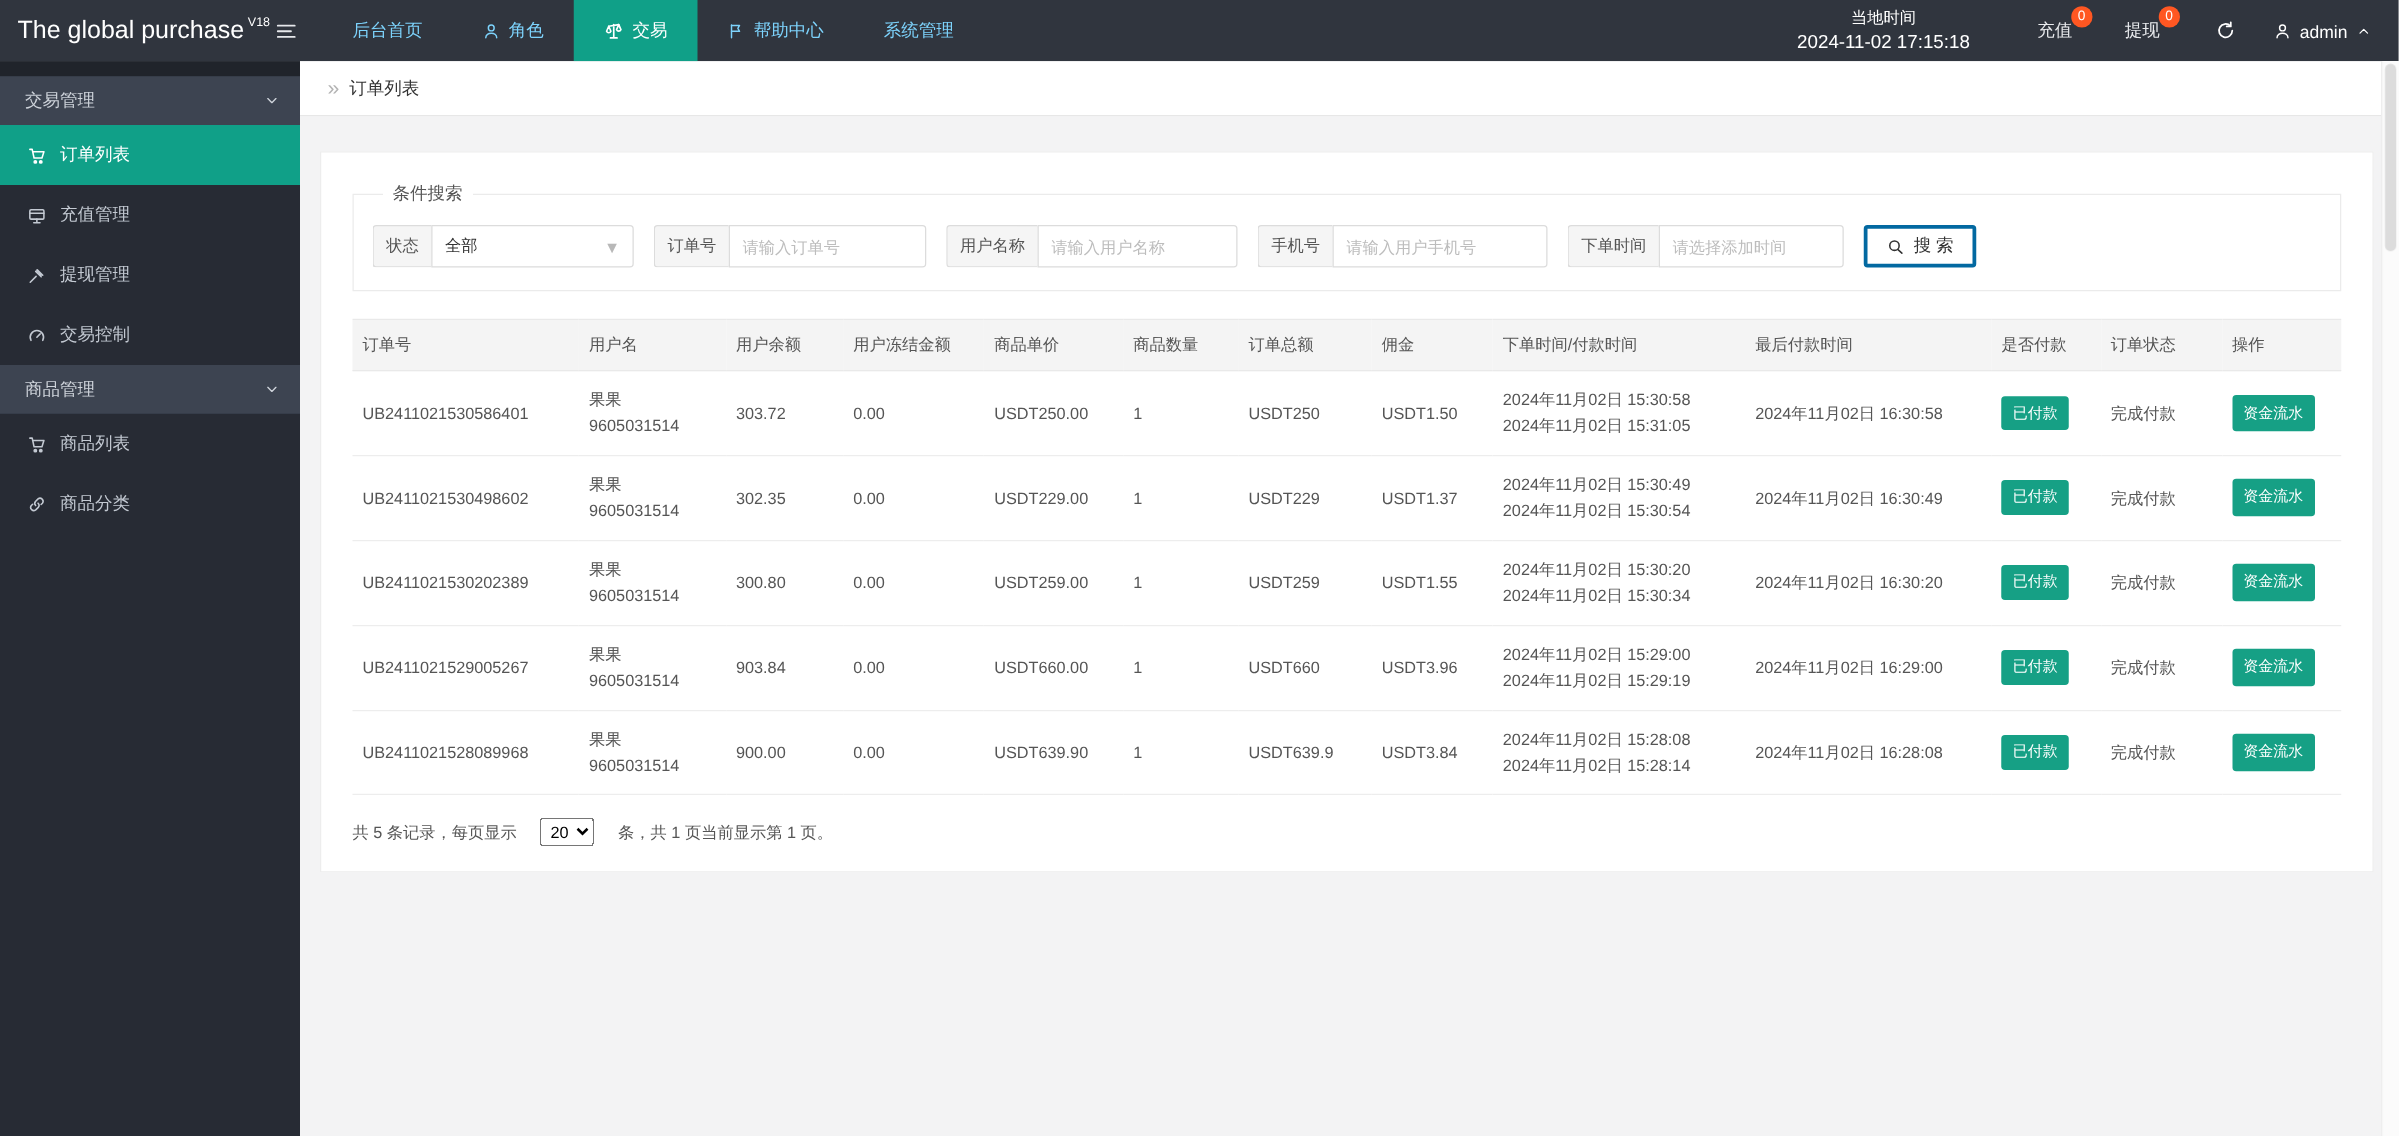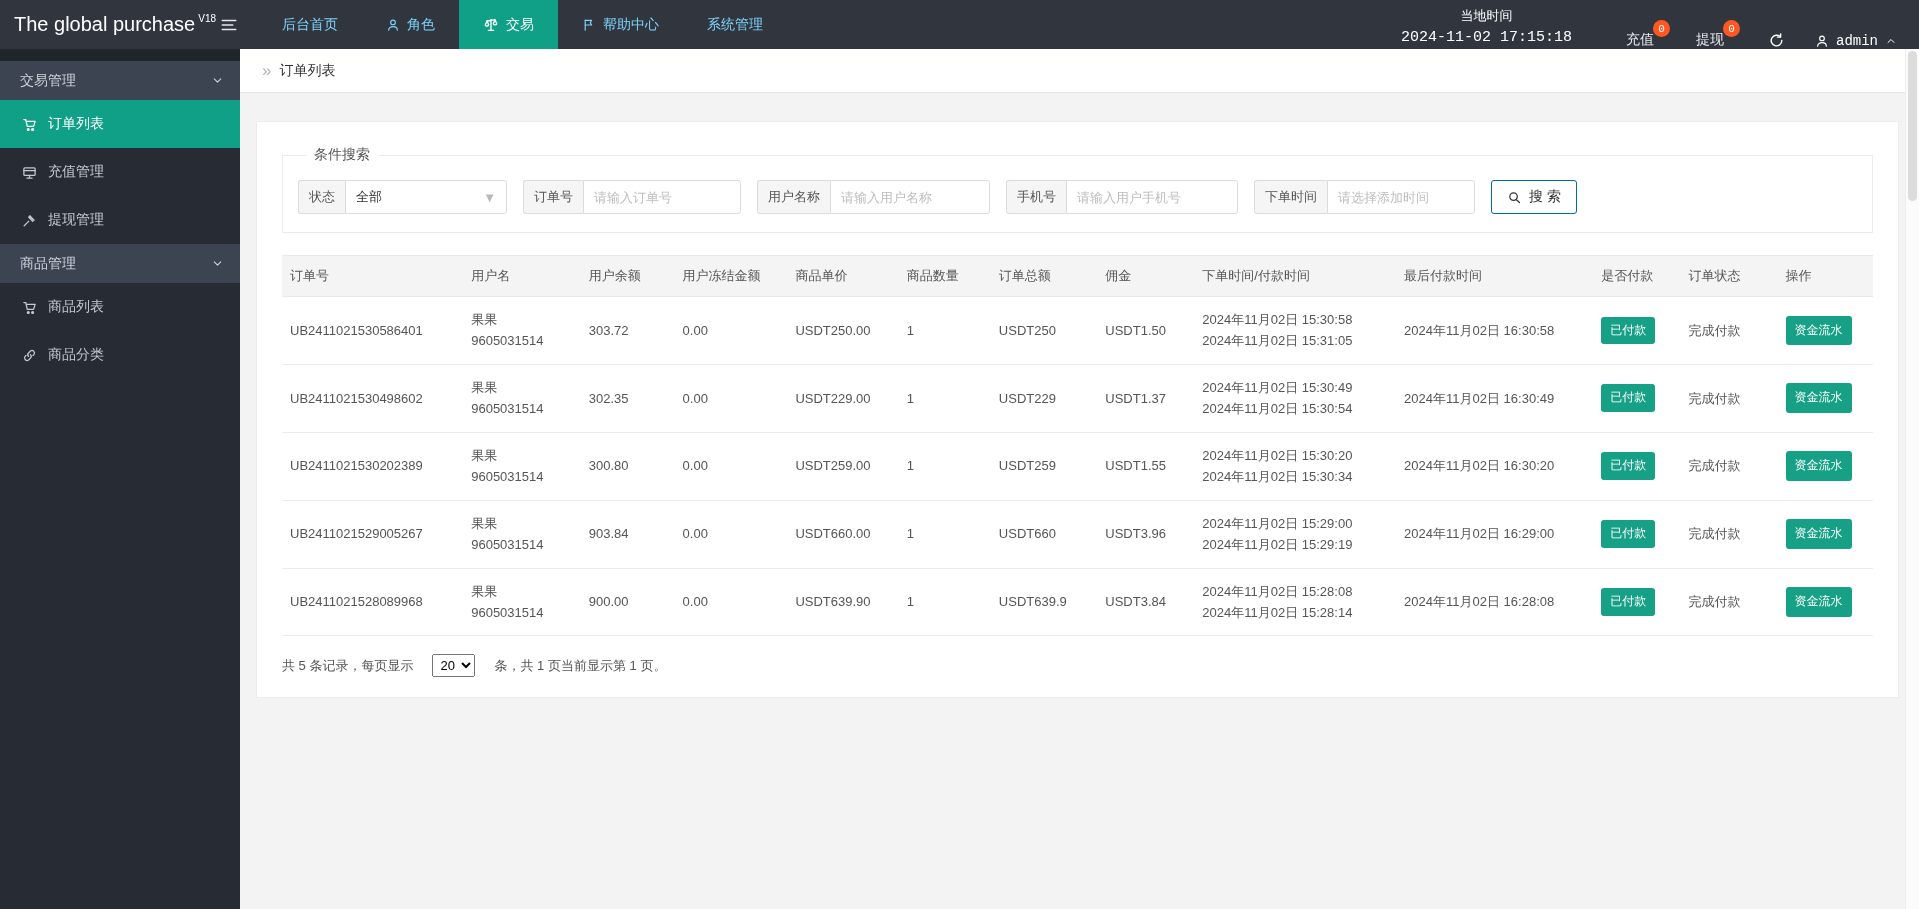--- a/index.html
+++ b/index.html
@@ -7,21 +7,21 @@
   body { font-family: "Liberation Sans", "DejaVu Sans", sans-serif; background:#f3f3f4; }
 
   
   .topbar { height:49px; background:#30353e; display:flex; align-items:stretch; color:#fff; }
   .logo { width:200px; display:flex; align-items:center; padding-left:14px; font-size:20px; color:#fff; white-space:nowrap; }
   .logo sup { font-size:10px; margin-left:3px; top:-6px; position:relative; }
   .hamburger { width:58px; display:flex; align-items:center; justify-content:center; cursor:pointer; color:#e6e8eb; }
   .topnav { display:flex; align-items:stretch; }
   .topnav-item { display:flex; align-items:center; gap:7px; padding:0 24px; font-size:14px; color:#7dd3fc; cursor:pointer; }
   .topnav-item.active { background:#10a088; color:#fff; }
-  .top-right { margin-left:auto; display:flex; align-items:flex-end;font-family:Liberation Mono, monospace; }
+  .top-right { margin-left:auto; display:flex; align-items:center; }
   .timebox { text-align:center; color:#fff; margin-right:40px; line-height:1.5; }
   .timebox .t1 { font-size:13px; }
   .timebox .t2 { font-size:15px; }
   .badge-link { position:relative; padding:0 14px; font-size:14px; color:#e9ebee; cursor:pointer; margin-right:14px; }
   .num-badge { position:absolute; top:-11px; right:-2px; min-width:17px; height:17px; border-radius:9px; background:#ff5722; color:#fff; font-size:11px; display:flex; align-items:center; justify-content:center; padding:0 4px; }
   .refresh { padding:0 16px; cursor:pointer; color:#fff; display:flex; align-items:center; }
   .adminbox { display:flex; align-items:center; gap:7px; padding:0 22px 0 14px; font-size:14px; cursor:pointer; color:#fff; }
 
   
   .layout { display:flex; height:860px; }
@@ -43,21 +43,21 @@
 
   fieldset.search-set { border:1px solid #ebebeb; padding:16px 15px 18px; }
   fieldset.search-set legend { font-size:14px; color:#555; padding:0 8px; margin-left:8px; }
   .filters { display:flex; align-items:center; gap:16px; }
   .igroup { display:flex; height:34px; }
   .ilabel { display:flex; align-items:center; padding:0 10px; background:#f5f5f5; border:1px solid #dcdcdc; border-right:none; font-size:13px; color:#555; white-space:nowrap; border-radius:3px 0 0 3px; }
   .iinput { border:1px solid #dcdcdc; padding:0 10px; font-size:13px; color:#333; border-radius:0 3px 3px 0; outline:none; font-family:inherit; }
   .iinput::placeholder { color:#bdbdbd; }
   .select-box { border:1px solid #dcdcdc; display:flex; align-items:center; justify-content:space-between; padding:0 10px; width:162px; font-size:13px; color:#333; cursor:pointer; background:#fff; border-radius:0 3px 3px 0; }
   .select-box .caret { color:#b8b8b8; }
-  .search-btn { height:34px; padding:12px 15px; background:#fff; border:1px solid #0369a1; border-radius:3px; display:flex; align-items:center; gap:7px; font-size:14px; color:#333; cursor:pointer; }
+  .search-btn { height:34px; padding:12px 15px; background:#fff; border:3px solid #0369a1; border-radius:3px; display:flex; align-items:center; gap:7px; font-size:14px; color:#333; cursor:pointer; }
 
   table.orders { width:100%; border-collapse:collapse; table-layout:fixed; margin-top:22px; }
   table.orders th { background:#f4f4f4; border-top:1px solid #e9e9e9; border-bottom:1px solid #e9e9e9; font-weight:normal; font-size:13px; color:#555; text-align:left; padding:11px 8px; }
   table.orders td { font-size:13px; color:#555; padding:12px 8px; border-bottom:1px solid #ededed; line-height:1.65; vertical-align:middle; }
   .badge { display:inline-block; background:#16a085; color:#fff; font-size:12px; padding:4px 9px; border-radius:3px; }
   .btn-flow { display:inline-block; background:#16a085; color:#fff; font-size:12px; padding:5px 9px; border-radius:3px; cursor:pointer; }
 
   .pagination { margin-top:18px; font-size:13px; color:#555; display:flex; align-items:center; gap:19px; }
   .pagination select { font-size:13px; padding:2px 3px; font-family:inherit; }
 
@@ -165,20 +165,27 @@
           <rect x="3" y="4.5" width="18" height="12" rx="1.5"></rect>
           <path d="M3 9h18M8 21h8M12 16.5V21"></path>
         </svg>
       <span>充值管理</span>
     </div>
     <div class="side-item">
       <svg class="icon" width="15" height="15" viewBox="0 0 24 24">
           <path d="M12.5 4.5l7 7M10.5 6.5l7 7M12 5l6 6M3.5 20.5l7.5-7.5"></path>
         </svg>
       <span>提现管理</span>
+    </div>
+    <div class="side-item">
+      <svg class="icon" width="15" height="15" viewBox="0 0 24 24">
+          <path d="M4.5 18a8.5 8.5 0 1 1 15 0"></path>
+          <path d="M12 14l4.2-4.2"></path>
+        </svg>
+      <span>交易控制</span>
     </div>
 
     <div class="side-group">
       <span>商品管理</span>
       <span class="grow"></span>
       <svg class="icon" width="13" height="13" viewBox="0 0 24 24">
           <path d="M6 9l6 6 6-6"></path>
         </svg>
     </div>
     <div class="side-item">

